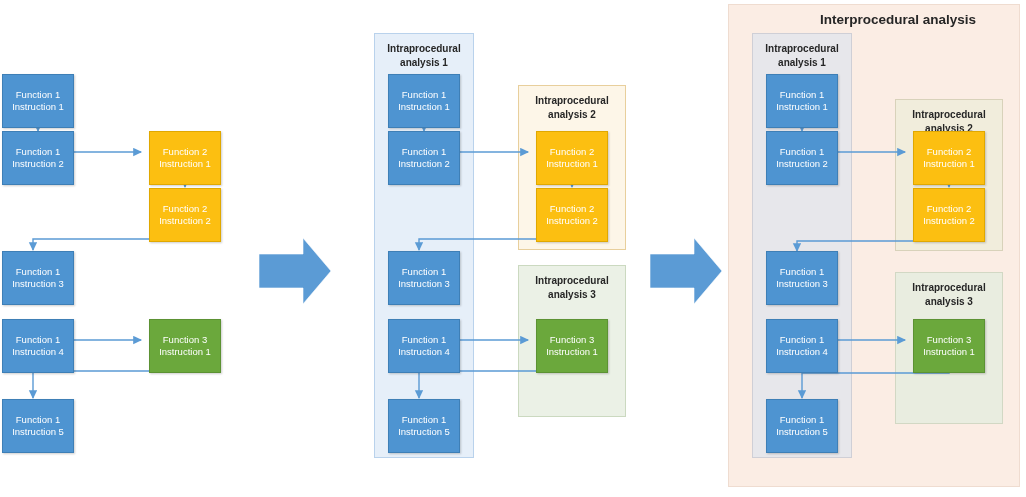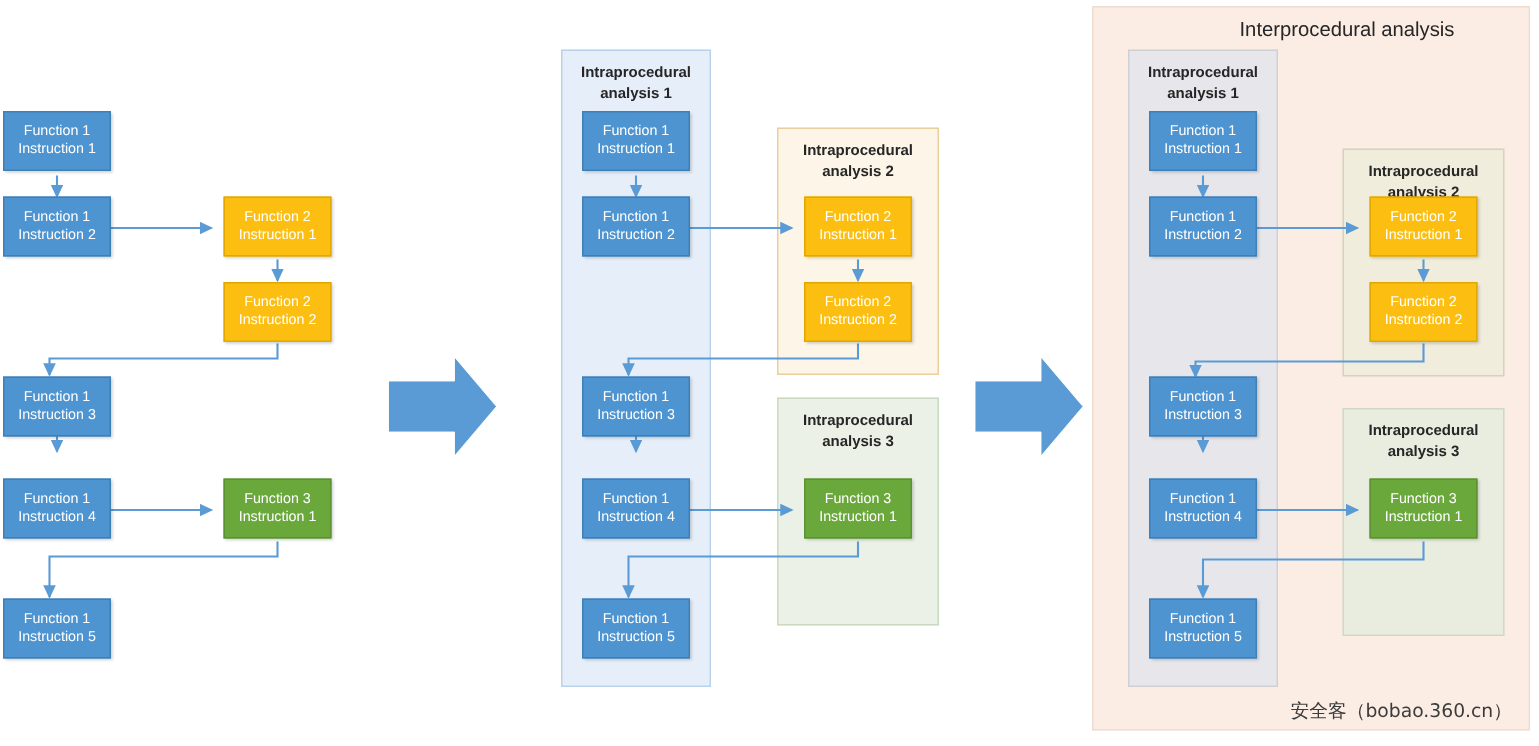--- a/index.html
+++ b/index.html
@@ -8,21 +8,21 @@
     font-family:"Liberation Sans","DejaVu Sans",sans-serif;
     -webkit-font-smoothing:antialiased;
   }
   .stage{position:absolute;left:0;top:0;width:1026px;height:497px;}
 
   
   .node{
     position:absolute;box-sizing:border-box;
     display:flex;flex-direction:column;align-items:center;justify-content:center;
     color:#ffffff;font-size:9.5px;line-height:12.5px;text-align:center;
-    width:72px;height:40px;z-index:6;
+    width:72px;height:54px;z-index:6;
     box-shadow:1px 1px 2px rgba(0,0,0,.20);
   }
   .node span{display:block;white-space:nowrap;}
   .node.blue  {background:#4E94D1;border:1px solid #3E7FB6;}
   .node.orange{background:#FCBF11;border:1px solid #E0A800;}
   .node.green {background:#6BA83C;border:1px solid #5C9233;}
 
   
   .panel{
     position:absolute;box-sizing:border-box;z-index:2;
@@ -30,21 +30,21 @@
   .panel .ptitle{
     position:absolute;left:0;right:0;top:8px;
     text-align:center;color:#262626;font-size:10px;line-height:14px;font-weight:bold;
   }
   .panel.blue-p  {background:#E6EFF9;border:1px solid #B9D2EC;}
   .panel.cream-p {background:#FDF6E8;border:1px solid #E8CF9C;}
   .panel.greenl-p{background:#EBF1E6;border:1px solid #CBD9C0;}
   .panel.grey-p  {background:#E7E7EB;border:1px solid #CFCFD6;}
   .panel.creamd-p{background:#F1EDDC;border:1px solid #D8D2BA;}
   .panel.outer-p {background:#FBEDE4;border:1px solid #EFDCD0;z-index:1;}
-  .panel.outer-p .ptitle{font-size:13.5px;font-weight:normal;top:8px;padding-left:48px;}
+  .panel.outer-p .ptitle{font-size:13.5px;font-weight:bold;top:8px;padding-left:48px;}
 
   
   .links{position:absolute;left:0;top:0;width:1026px;height:497px;z-index:5;
          pointer-events:none;overflow:visible;}
 
   
   .bigarrow{position:absolute;z-index:7;}
 
   
   .watermark{
@@ -250,14 +250,13 @@
   </div>
   <div class="node green" style="left:913px;top:319px;">
     <span>Function 3</span>
     <span>Instruction 1</span>
   </div>
   <div class="node blue" style="left:766px;top:399px;">
     <span>Function 1</span>
     <span>Instruction 5</span>
   </div>
 
-  <div class="watermark" style="right:18px;bottom:14px;">安全客（bobao.360.cn）</div>
 </div>
 
 </body></html>

